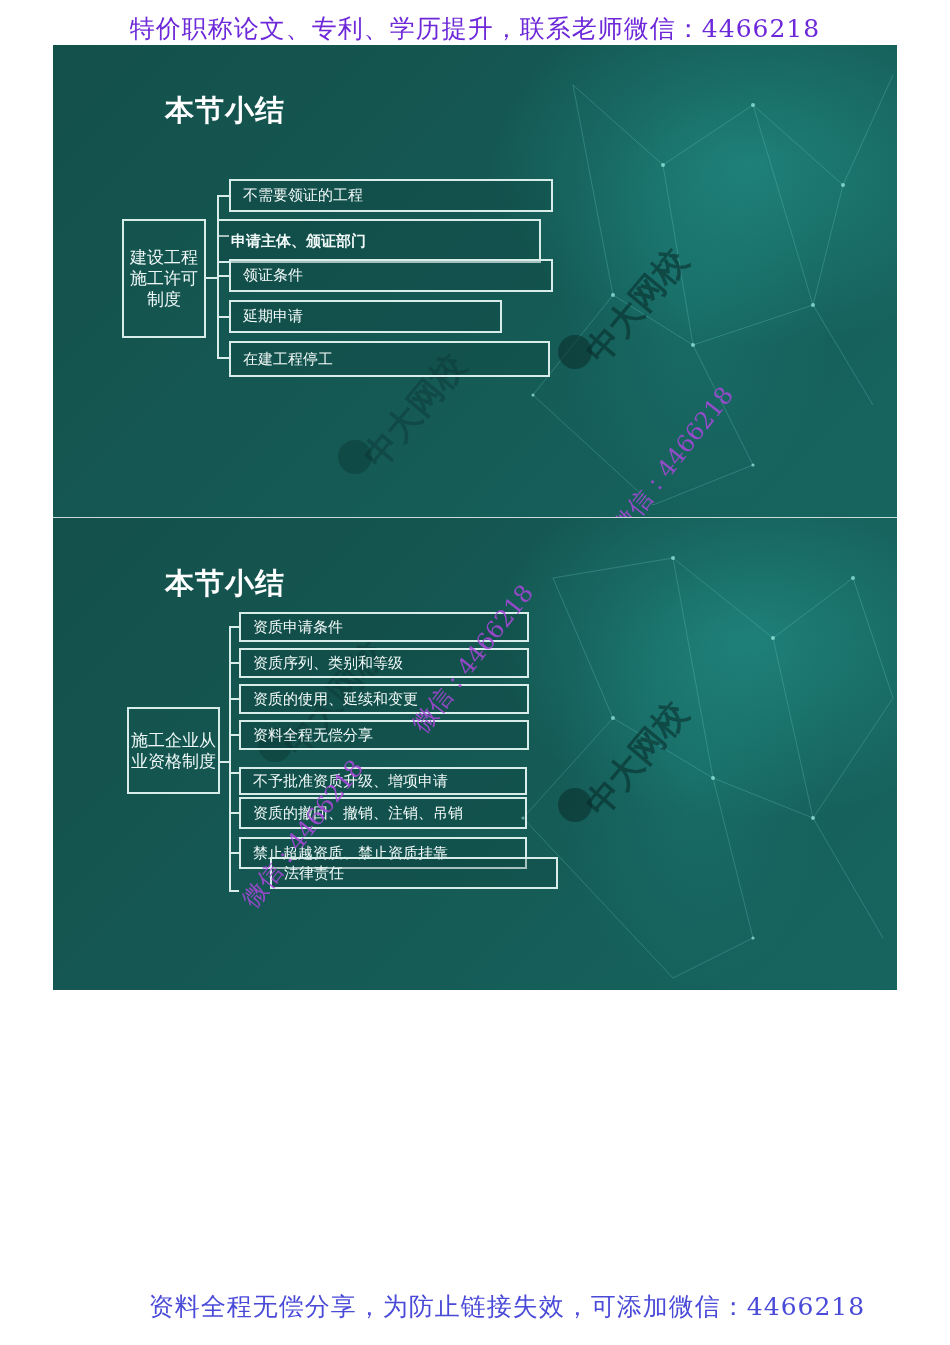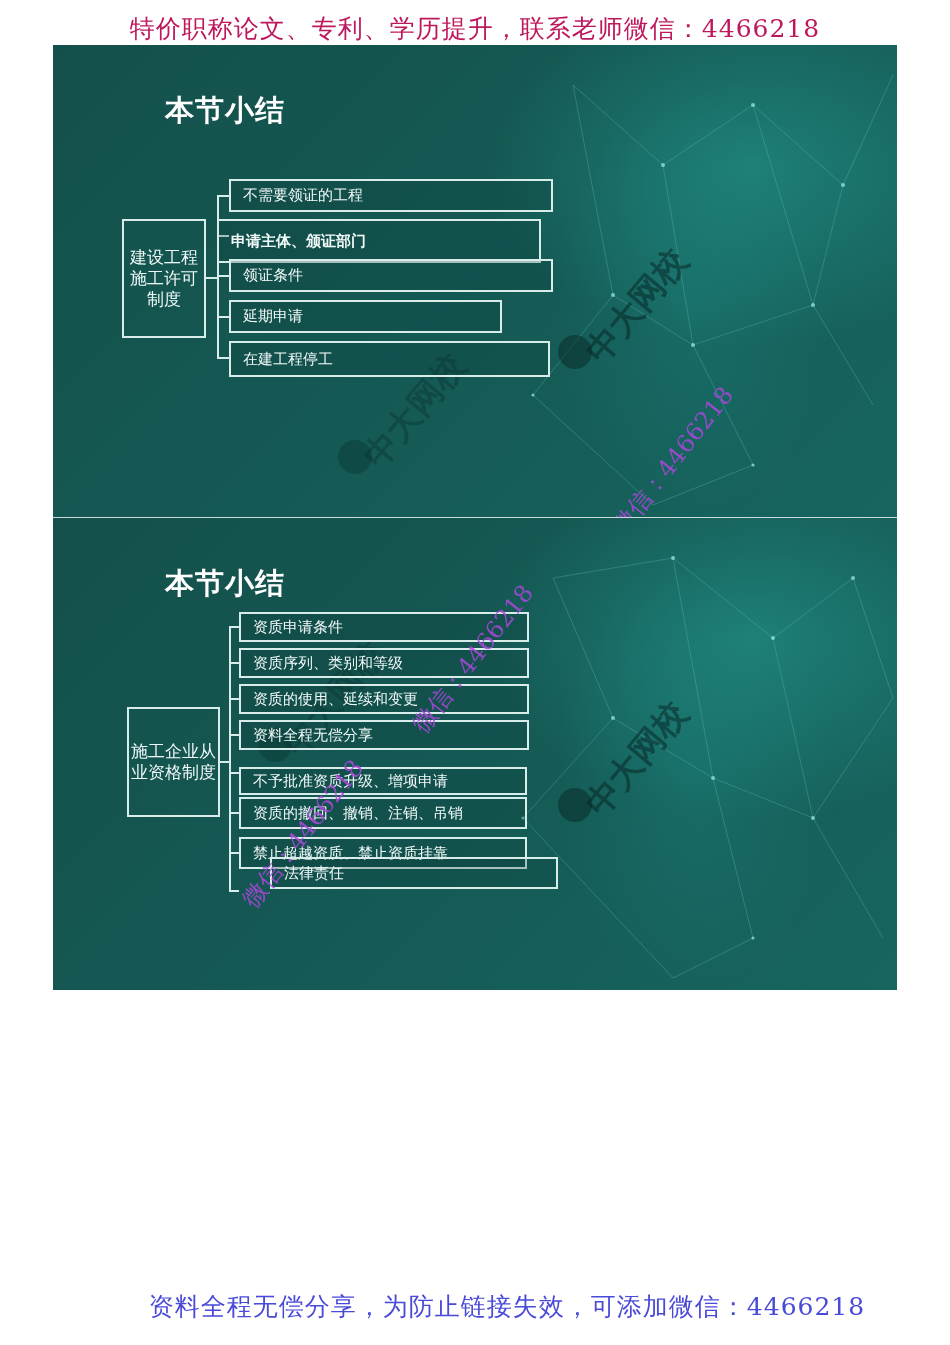--- a/index.html
+++ b/index.html
@@ -3,21 +3,21 @@
   <meta charset="utf-8">
   <style>
     html, body { margin: 0; padding: 0; }
     body {
       width: 950px; height: 1345px; background: #ffffff; position: relative; overflow: hidden;
       font-family: "DejaVu Sans", "Liberation Sans", sans-serif;
     }
     .banner-top {
       position: absolute; left: 0; top: 12px; width: 950px; text-align: center;
       font-family: "DejaVu Serif", "Liberation Serif", serif;
-      font-size: 25px; color: #be185d; letter-spacing: 1px; white-space: nowrap;
+      font-size: 25px; color: #6d28d9; letter-spacing: 1px; white-space: nowrap;
     }
     .banner-bottom {
       position: absolute; left: 0; top: 1290px; width: 950px; text-align: center;
       font-family: "DejaVu Serif", "Liberation Serif", serif;
       font-size: 25px; color: #4a4ad8; letter-spacing: 1px; white-space: nowrap; padding-left: 32px;
     }
     .slide {
       position: absolute; left: 53px; width: 844px; overflow: hidden;
       background:
         radial-gradient(ellipse 380px 260px at 700px 120px, rgba(40,170,160,0.45), rgba(40,170,160,0) 70%),
@@ -146,21 +146,21 @@
     </g>
   </svg>
 
   <div class="logo-circle" style="left:505px;top:270px;"></div>
   <div class="logo-wm" style="left:540px;top:270px;">中大网校</div>
   <div class="logo-circle" style="left:205px;top:210px;opacity:0.6"></div>
   <div class="logo-wm" style="left:238px;top:210px;opacity:0.6">中大网校</div>
 
   <div class="slide-title" style="top:46px;">本节小结</div>
 
-  <div class="root-box" style="left:74px;top:189px;width:93px;height:110px;">
+  <div class="root-box" style="left:74px;top:189px;width:93px;height:87px;">
     <div>
       <div>施工企业从</div>
       <div>业资格制度</div>
     </div>
   </div>
 
   <div class="conn" style="left:167px;top:243px;width:10px;height:2px;"></div>
   <div class="conn" style="left:176px;top:108px;width:2px;height:264px;"></div>
   <div class="conn" style="left:176px;top:108px;width:10px;height:2px;"></div>
   <div class="conn" style="left:176px;top:144px;width:10px;height:2px;"></div>

